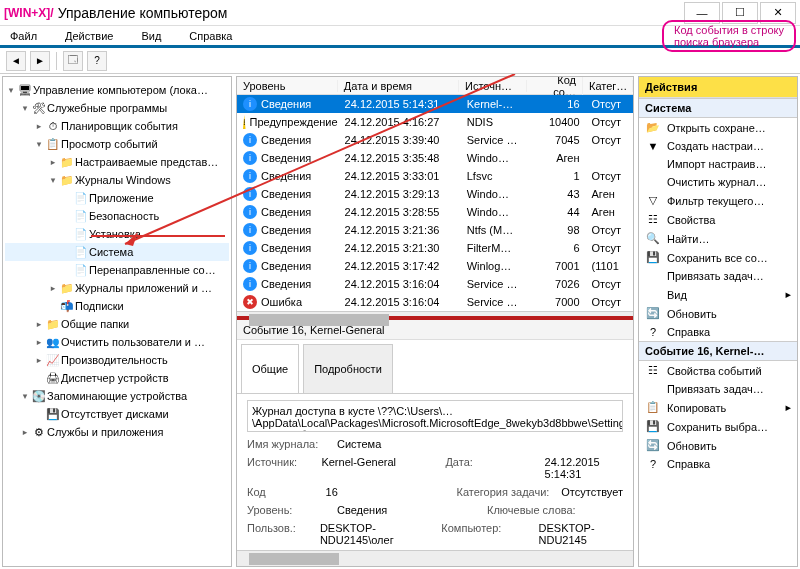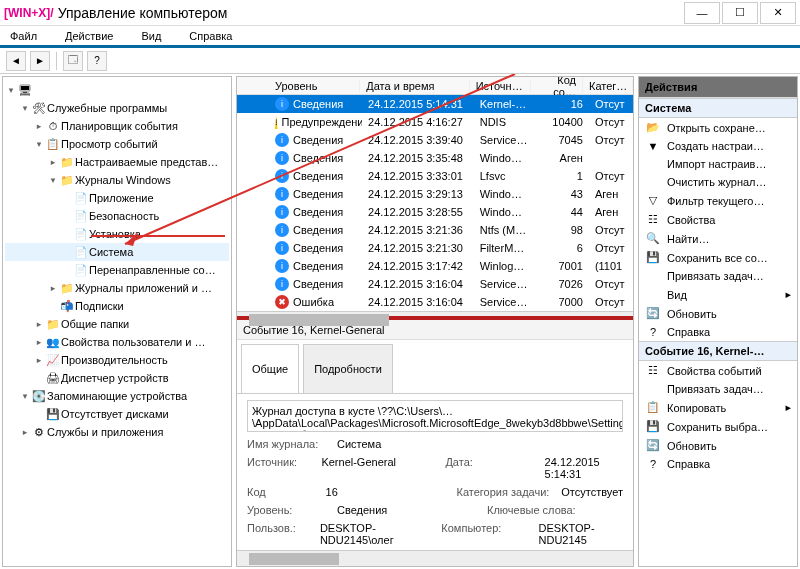--- a/index.html
+++ b/index.html
@@ -21,21 +21,21 @@
 .tree-item { display: flex; align-items: center; height: 18px; white-space: nowrap; cursor: pointer; }
 .tree-item.selected { background: #e5f3ff; }
 .tree-toggle { width: 12px; text-align: center; color: #666; font-size: 9px; }
 .tree-icon { width: 16px; text-align: center; font-size: 11px; }
 .center { flex: 1; display: flex; flex-direction: column; }
 .grid-hdr, .grid-row { display: flex; align-items: center; height: 18px; }
 .grid-hdr { background: #f8f8f8; border-bottom: 1px solid #ddd; }
 .grid-hdr > div { padding: 0 6px; border-right: 1px solid #eee; }
 .grid-row > div { padding: 0 6px; overflow: hidden; white-space: nowrap; text-overflow: ellipsis; }
 .grid-row.selected { background: #0078d7; color: #fff; }
-.col-level { width: 108px; display: flex; align-items: center; gap: 4px; margin-left: 32px; }
+.col-level { width: 108px; display: flex; align-items: center; gap: 4px; }
 .col-date { width: 130px; }
 .col-src { width: 72px; }
 .col-code { width: 60px; text-align: right; }
 .col-cat { width: 50px; }
 .lvl-icon { width: 14px; height: 14px; border-radius: 50%; display: inline-flex; align-items: center; justify-content: center; font-size: 9px; color: #fff; }
 .lvl-info { background: #1e90ff; }
 .lvl-warn { background: #f6c500; color:#000; border-radius: 0; clip-path: polygon(50% 0,100% 100%,0 100%); }
 .lvl-err { background: #d9302c; }
 .scroll-x { height: 16px; background: #eee; border-top: 1px solid #ccc; position: relative; }
 .scroll-thumb-x { position: absolute; left: 12px; top: 2px; height: 12px; width: 140px; background: #bbb; }
@@ -44,21 +44,21 @@
 .tabs { display: flex; border-bottom: 1px solid #ccc; padding-top: 4px; }
 .tab { padding: 18px 10px; border: 1px solid #ccc; border-bottom: none; background: #fff; margin-left: 4px; font-size: 11px; cursor: pointer; }
 .tab.inactive { background: #eee; }
 .detail-body { padding: 6px 10px 4px 10px; font-size: 11px; }
 .desc { border: 1px solid #ccc; padding: 4px; height: 32px; overflow: hidden; }
 .kv { display: flex; margin-top: 6px; }
 .kv .k { width: 90px; color: #555; }
 .kv .v { width: 150px; }
 .kv .k2 { width: 120px; color: #555; }
 .actions { width: 160px; display: flex; flex-direction: column; }
-.actions-title { background: #737373; border-bottom: 1px solid #ddd; padding: 4px 6px; font-weight: 600; }
+.actions-title { background: #fde047; border-bottom: 1px solid #ddd; padding: 4px 6px; font-weight: 600; }
 .actions-group { background: #e8f0fb; padding: 3px 6px; font-weight: 600; border-top: 1px solid #ccc; border-bottom: 1px solid #ccc; }
 .action-item { display: flex; align-items: center; gap: 6px; padding: 3px 6px; cursor: pointer; }
 .ai-icon { width: 16px; text-align: center; font-size: 11px; }
 svg.arrow { position: absolute; left: 0; top: 0; pointer-events: none; }
 .tree .pad0{padding-left:0} .tree .pad1{padding-left:14px} .tree .pad2{padding-left:28px} .tree .pad3{padding-left:42px} .tree .pad4{padding-left:56px}
 </style>
 </head>
 <body>
 
 <div class="titlebar">
@@ -69,20 +69,24 @@
     <div class="winbtn">☐</div>
     <div class="winbtn">✕</div>
   </div>
 </div>
 
 <div class="menubar">
   <span>Файл</span>
   <span>Действие</span>
   <span>Вид</span>
   <span>Справка</span>
+  <div class="annotation">
+    <div>Код события в строку</div>
+    <div>поиска браузера</div>
+  </div>
 </div>
 
 <div class="toolbar">
   <div class="tbtn">◄</div>
   <div class="tbtn">►</div>
   <div class="tsep"></div>
   <div class="tbtn">🗔</div>
   <div class="tbtn">?</div>
 </div>
 
@@ -90,20 +94,21 @@
   <svg class="arrow" width="560" height="500">
     <line x1="515" y1="0" x2="125" y2="170" stroke="#d9302c" stroke-width="2"></line>
     <polygon points="125,170 138,158 133,172" fill="#d9302c"></polygon>
     <line x1="91" y1="162" x2="225" y2="162" stroke="#d9302c" stroke-width="2"></line>
   </svg>
 
   <div class="pane tree">
     <div class="tree-item pad0">
         <span class="tree-toggle">▾</span>
         <span class="tree-icon">🖥</span>
+        <span>Управление компьютером (лока…</span>
       </div>
     <div class="tree-item pad1">
         <span class="tree-toggle">▾</span>
         <span class="tree-icon">🛠</span>
         <span>Служебные программы</span>
       </div>
     <div class="tree-item pad2">
         <span class="tree-toggle">▸</span>
         <span class="tree-icon">⏱</span>
         <span>Планировщик события</span>
@@ -159,21 +164,21 @@
         <span>Подписки</span>
       </div>
     <div class="tree-item pad2">
         <span class="tree-toggle">▸</span>
         <span class="tree-icon">📁</span>
         <span>Общие папки</span>
       </div>
     <div class="tree-item pad2">
         <span class="tree-toggle">▸</span>
         <span class="tree-icon">👥</span>
-        <span>Свойства пользователи и …</span>
+        <span>Очистить пользователи и …</span>
       </div>
     <div class="tree-item pad2">
         <span class="tree-toggle">▸</span>
         <span class="tree-icon">📈</span>
         <span>Производительность</span>
       </div>
     <div class="tree-item pad2">
         <span class="tree-toggle"></span>
         <span class="tree-icon">🖨</span>
         <span>Диспетчер устройств</span>

